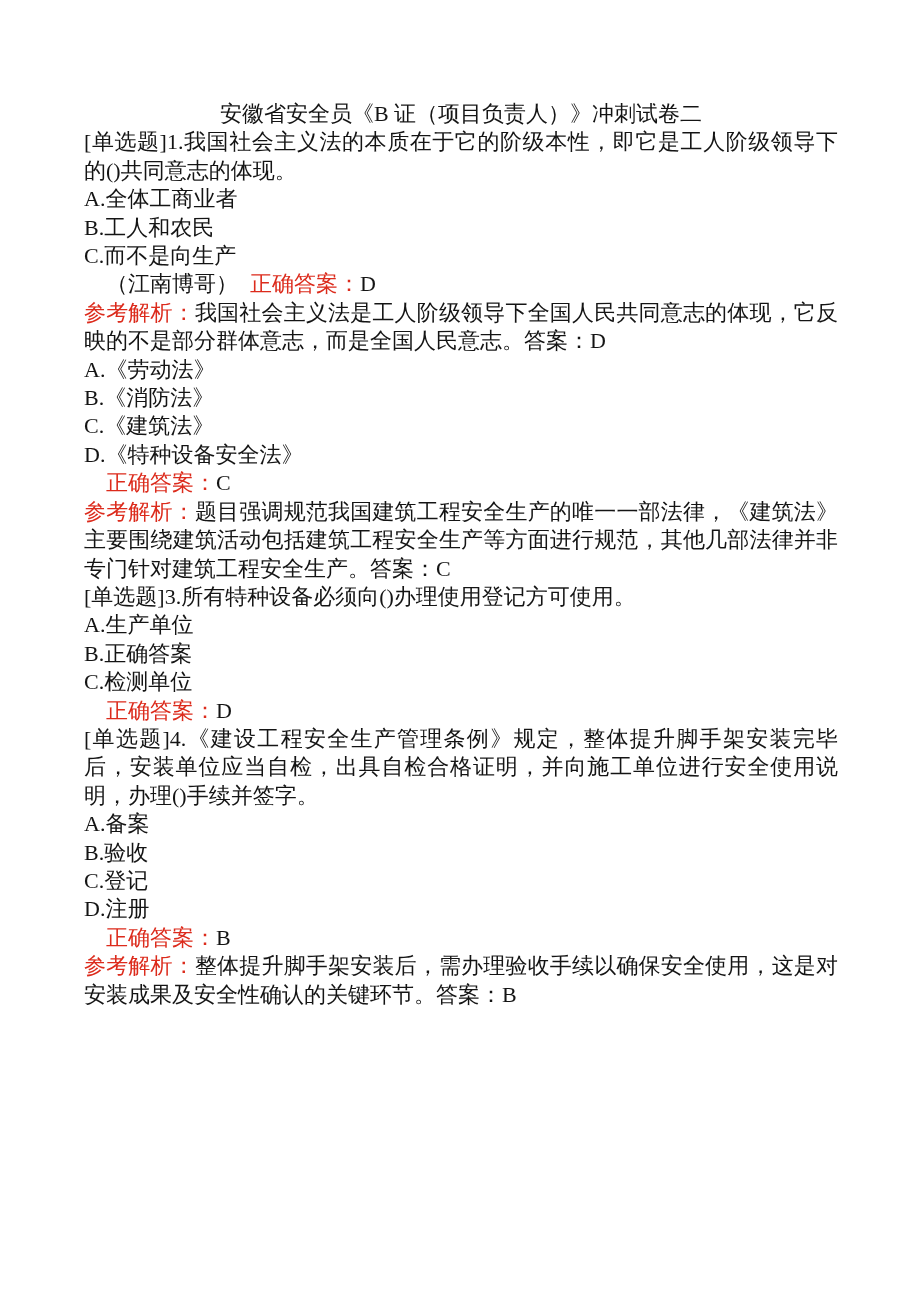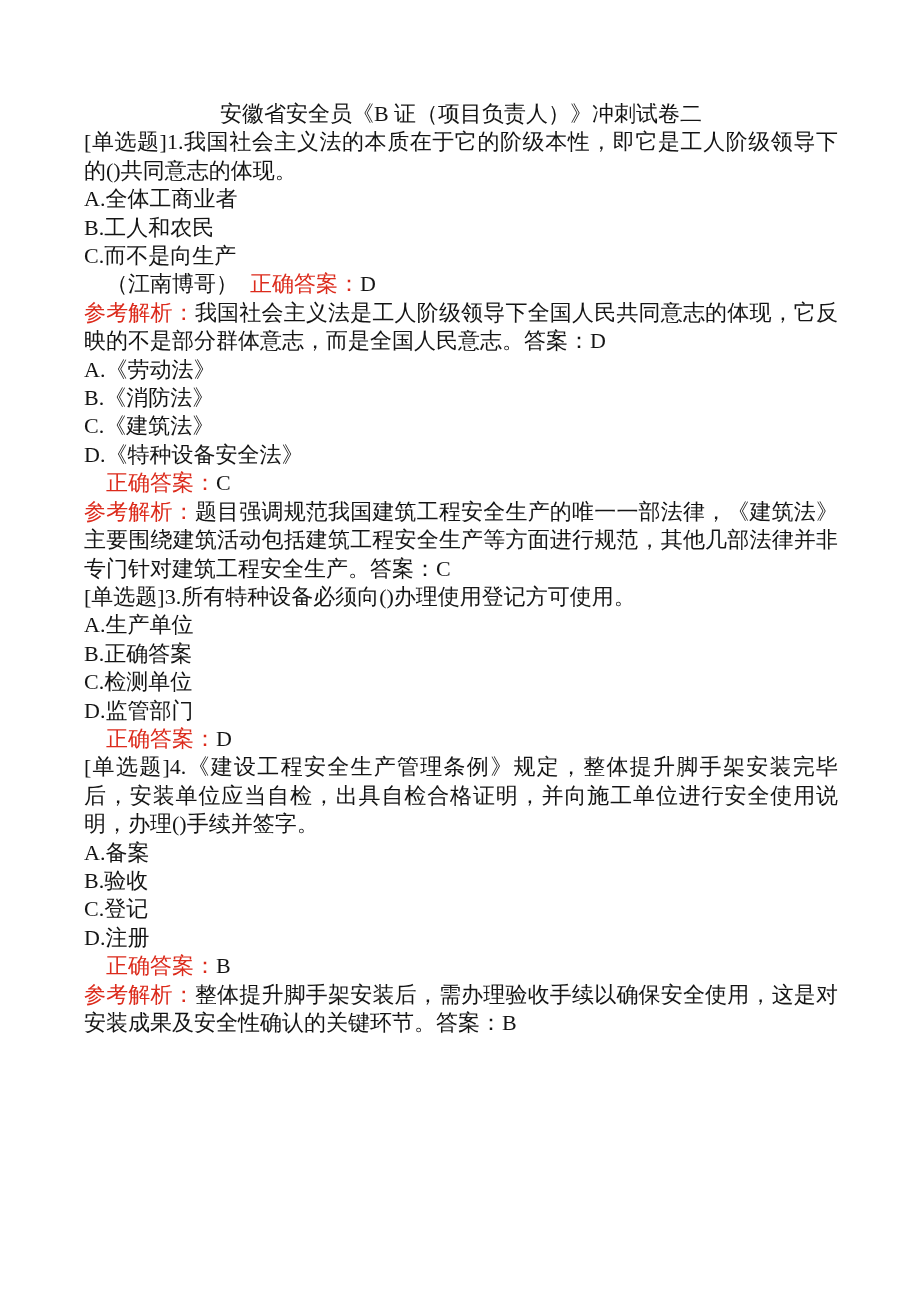--- a/index.html
+++ b/index.html
@@ -67,21 +67,20 @@
     <p>D.《特种设备安全法》</p>
     <p class="ans"><span class="red">正确答案：</span><span>C</span></p>
     <p><span class="red">参考解析：</span><span>题目强调规范我国建筑工程安全生产的唯一一部法律，《建筑法》主要围绕建筑活动包括建筑工程安全生产等方面进行规范，其他几部法律并非专门针对建筑工程安全生产。答案：C</span></p>
   </div>
 
   <div>
     <p>[单选题]3.所有特种设备必须向()办理使用登记方可使用。</p>
     <p>A.生产单位</p>
     <p>B.正确答案</p>
     <p>C.检测单位</p>
-    <p>D.监管部门</p>
     <p class="ans"><span class="red">正确答案：</span><span>D</span></p>
   </div>
 
   <div>
     <p>[单选题]4.《建设工程安全生产管理条例》规定，整体提升脚手架安装完毕后，安装单位应当自检，出具自检合格证明，并向施工单位进行安全使用说明，办理()手续并签字。</p>
     <p>A.备案</p>
     <p>B.验收</p>
     <p>C.登记</p>
     <p>D.注册</p>
     <p class="ans"><span class="red">正确答案：</span><span>B</span></p>

